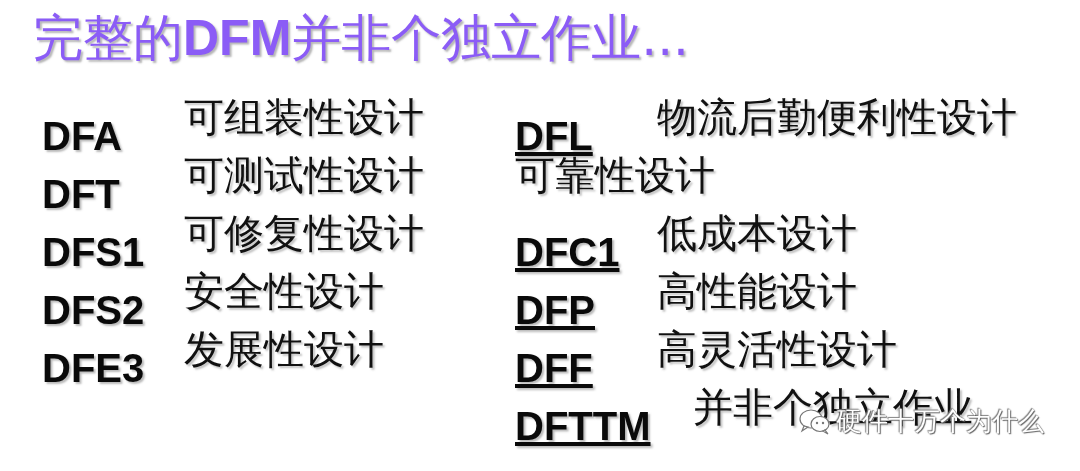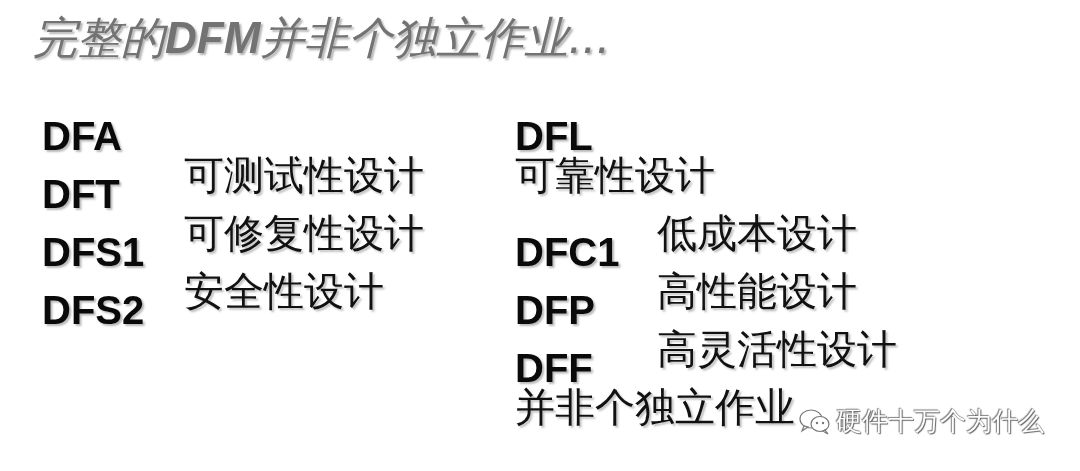--- a/index.html
+++ b/index.html
@@ -3,45 +3,44 @@
   <meta charset="utf-8">
   <style>
     html, body { margin: 0; padding: 0; }
     body {
       width: 1080px; height: 471px; overflow: hidden;
       background: #ffffff; position: relative;
       font-family: "DejaVu Sans", sans-serif;
     }
     .title {
       position: absolute; left: 33px; top: 10px;
-      font-size: 44px; line-height: 56px;
-      color: #737373;
+      font-size: 50px; line-height: 56px;
+      color: #8b5cf6;
       text-shadow: 2px 2px 2px rgba(120,120,120,0.55);
       white-space: nowrap;
       letter-spacing: 0px;
-      font-style: italic;
     }
     .title .latin {
       font-family: "Liberation Sans", sans-serif; font-weight: bold;
     }
     .col { position: absolute; top: 88px; }
     .col.left { left: 42px; }
     .col.right { left: 515px; }
     .row {
       height: 58px; display: flex; align-items: center; white-space: nowrap;
     }
     .code {
       font-family: "Liberation Sans", sans-serif; font-weight: bold;
       font-size: 40px; color: #0a0a0a;
       text-shadow: 2px 2px 2px rgba(120,120,120,0.5);
       display: inline-block;
       margin-top: 38px;
     }
     .col.left .code { width: 142px; }
-    .col.right .code { width: 142px; }
+    .col.right .code { width: 142px; text-decoration: underline; }
     .col.right .row.wide .code { width: 178px; }
     .desc {
       font-family: "DejaVu Sans", sans-serif;
       font-size: 40px; color: #111111;
       text-shadow: 2px 2px 2px rgba(120,120,120,0.45);
       letter-spacing: 0px;
     }
     .watermark {
       position: absolute; left: 798px; top: 404px;
       display: flex; align-items: center; gap: 4px;
@@ -54,55 +53,62 @@
 </head>
 <body>
 
 <div class="title">
   <span>完整的</span><span class="latin">DFM</span><span>并非个独立作业...</span>
 </div>
 
 <div class="col left">
   <div class="row">
     <span class="code">DFA</span>
+    <span class="desc">可组装性设计</span>
   </div>
   <div class="row">
     <span class="code">DFT</span>
     <span class="desc">可测试性设计</span>
   </div>
   <div class="row">
     <span class="code">DFS1</span>
     <span class="desc">可修复性设计</span>
   </div>
   <div class="row">
     <span class="code">DFS2</span>
     <span class="desc">安全性设计</span>
   </div>
+  <div class="row">
+    <span class="code">DFE3</span>
+    <span class="desc">发展性设计</span>
+  </div>
 </div>
 
 <div class="col right">
   <div class="row">
     <span class="code">DFL</span>
+    <span class="desc">物流后勤便利性设计</span>
   </div>
   <div class="row">
     <span class="desc">可靠性设计</span>
   </div>
   <div class="row">
     <span class="code">DFC1</span>
     <span class="desc">低成本设计</span>
   </div>
   <div class="row">
     <span class="code">DFP</span>
     <span class="desc">高性能设计</span>
   </div>
   <div class="row">
     <span class="code">DFF</span>
     <span class="desc">高灵活性设计</span>
   </div>
   <div class="row wide">
+    <span class="code">DFTTM</span>
     <span class="desc">并非个独立作业</span>
   </div>
 </div>
 
 <div class="watermark">
   <span class="wm-icon">
     <svg width="34" height="28" viewBox="0 0 34 28">
       <ellipse cx="13" cy="11" rx="11" ry="9" fill="#ffffff" stroke="#777" stroke-width="1.2"></ellipse>
       <path d="M6 18 L4 23 L10 19 Z" fill="#ffffff" stroke="#777" stroke-width="1.2"></path>
       <ellipse cx="22" cy="16" rx="9" ry="7.5" fill="#ffffff" stroke="#777" stroke-width="1.2"></ellipse>

